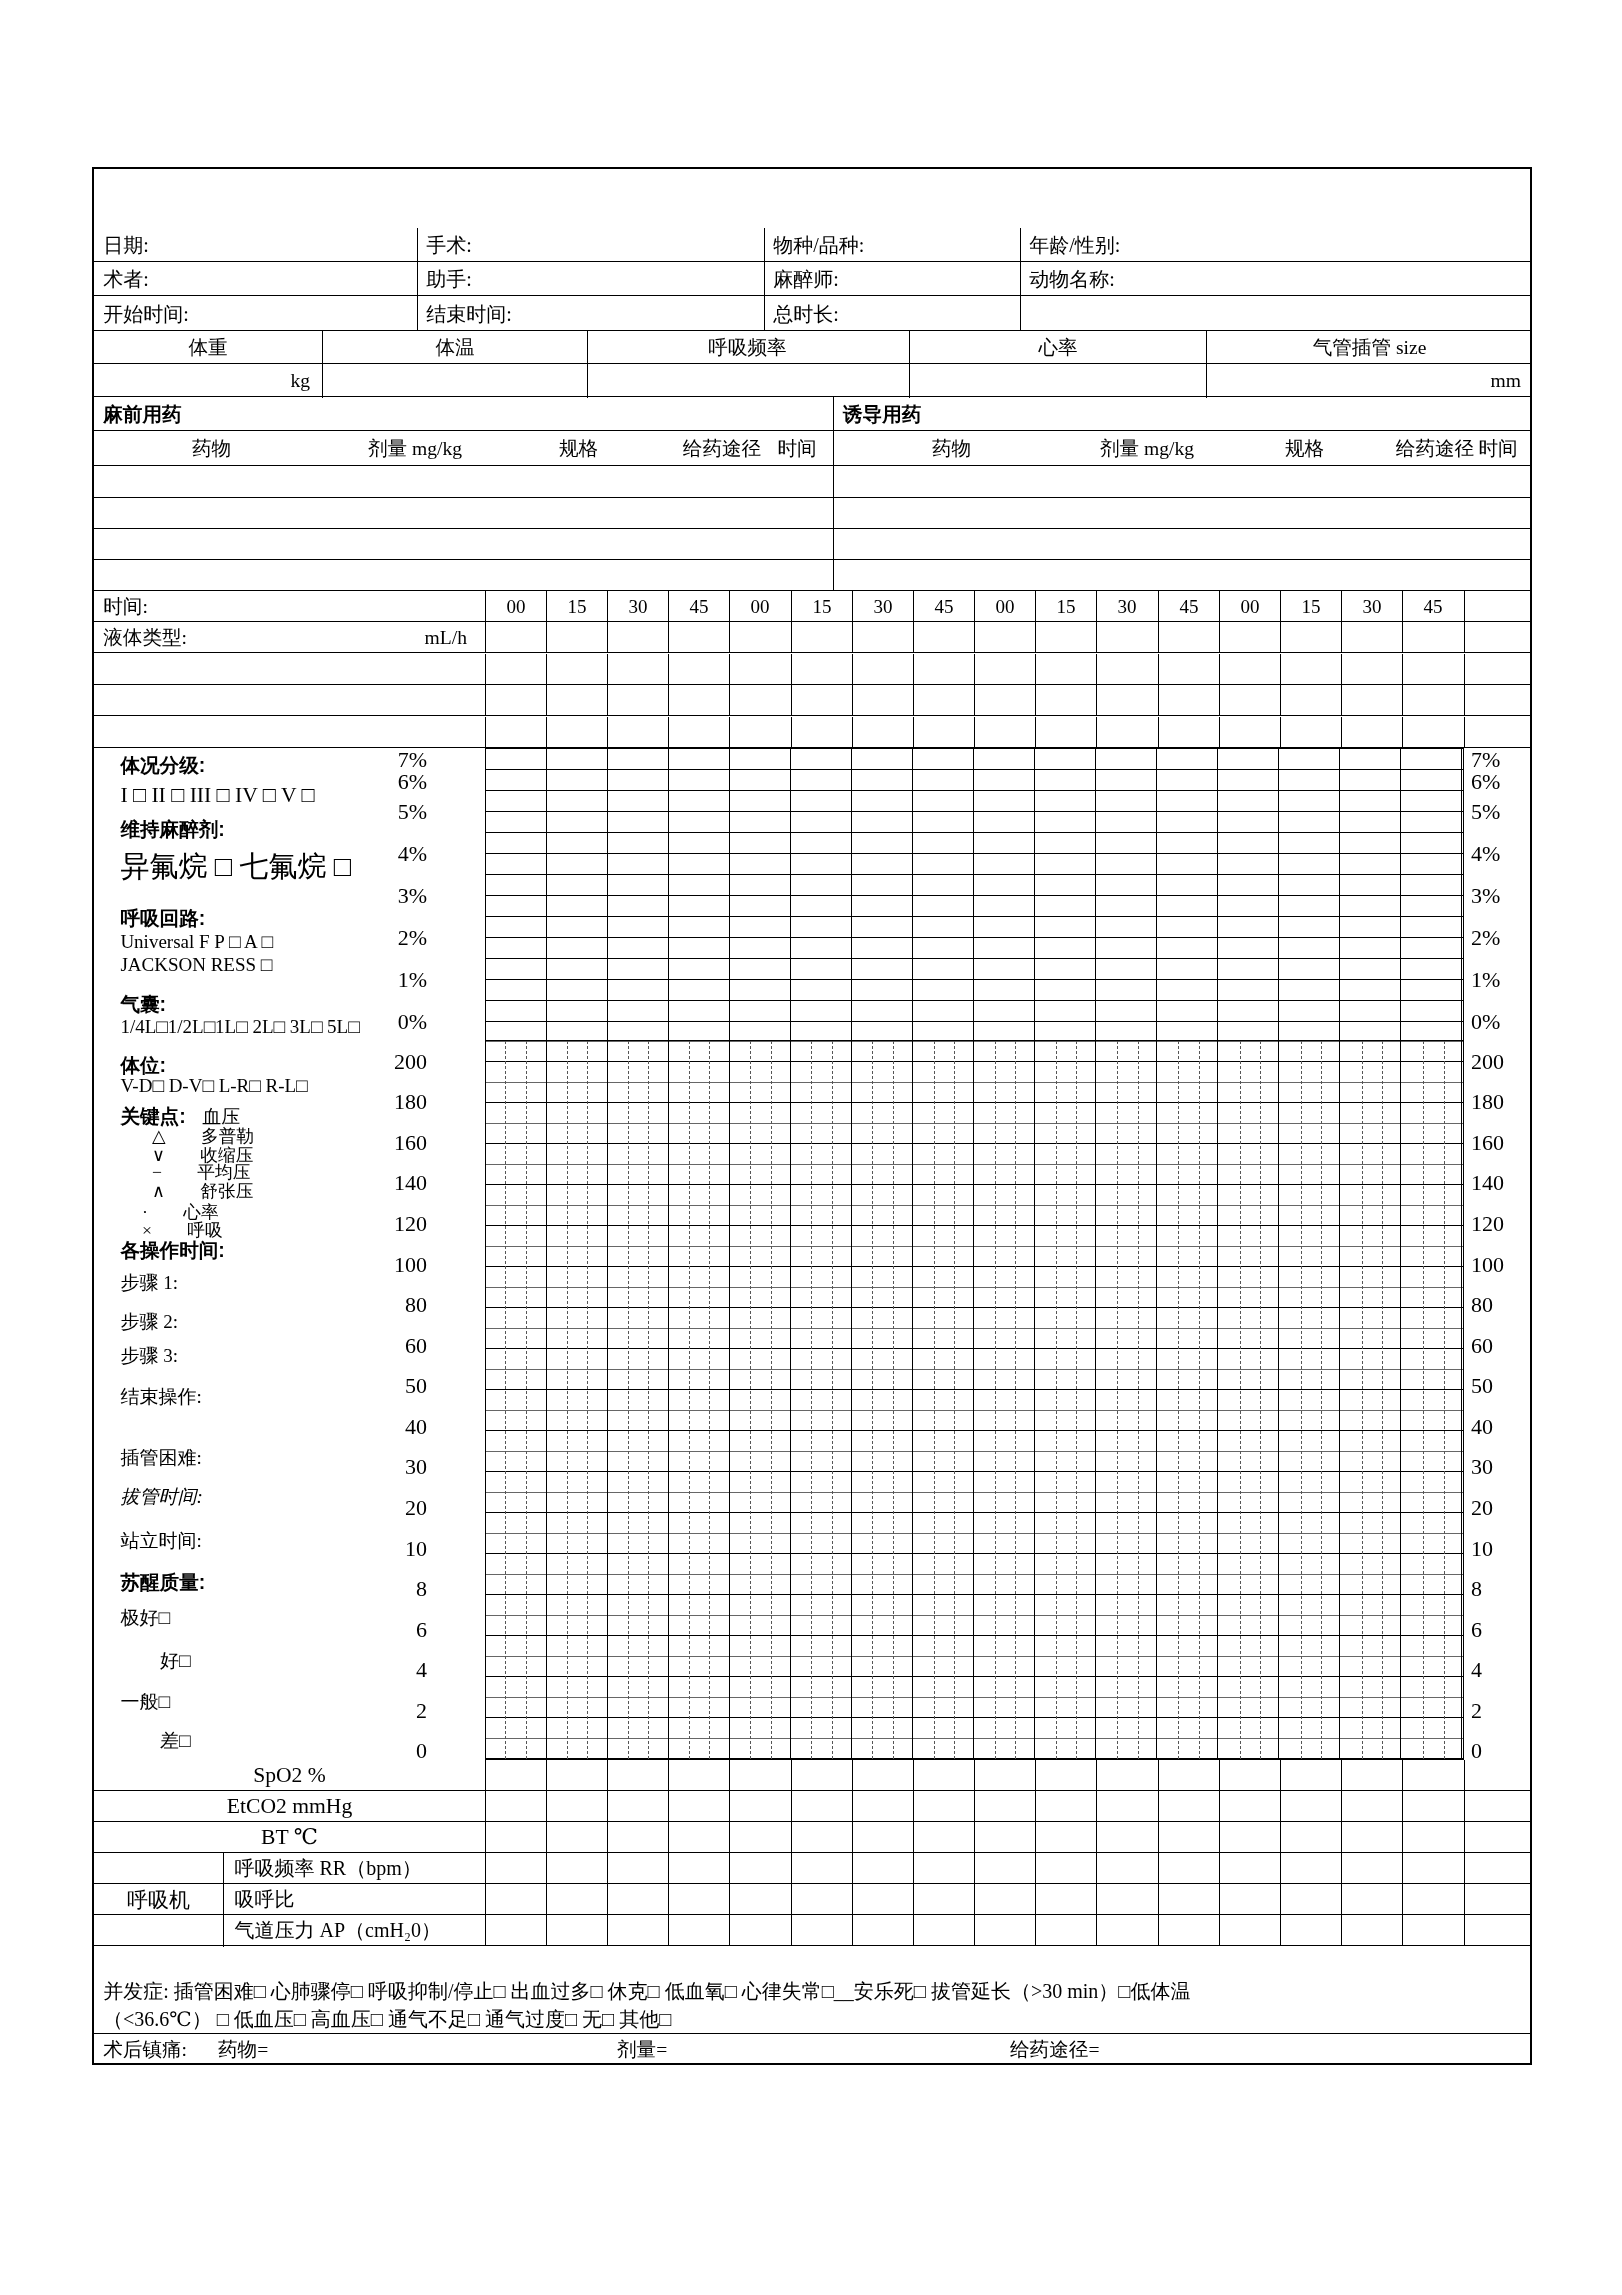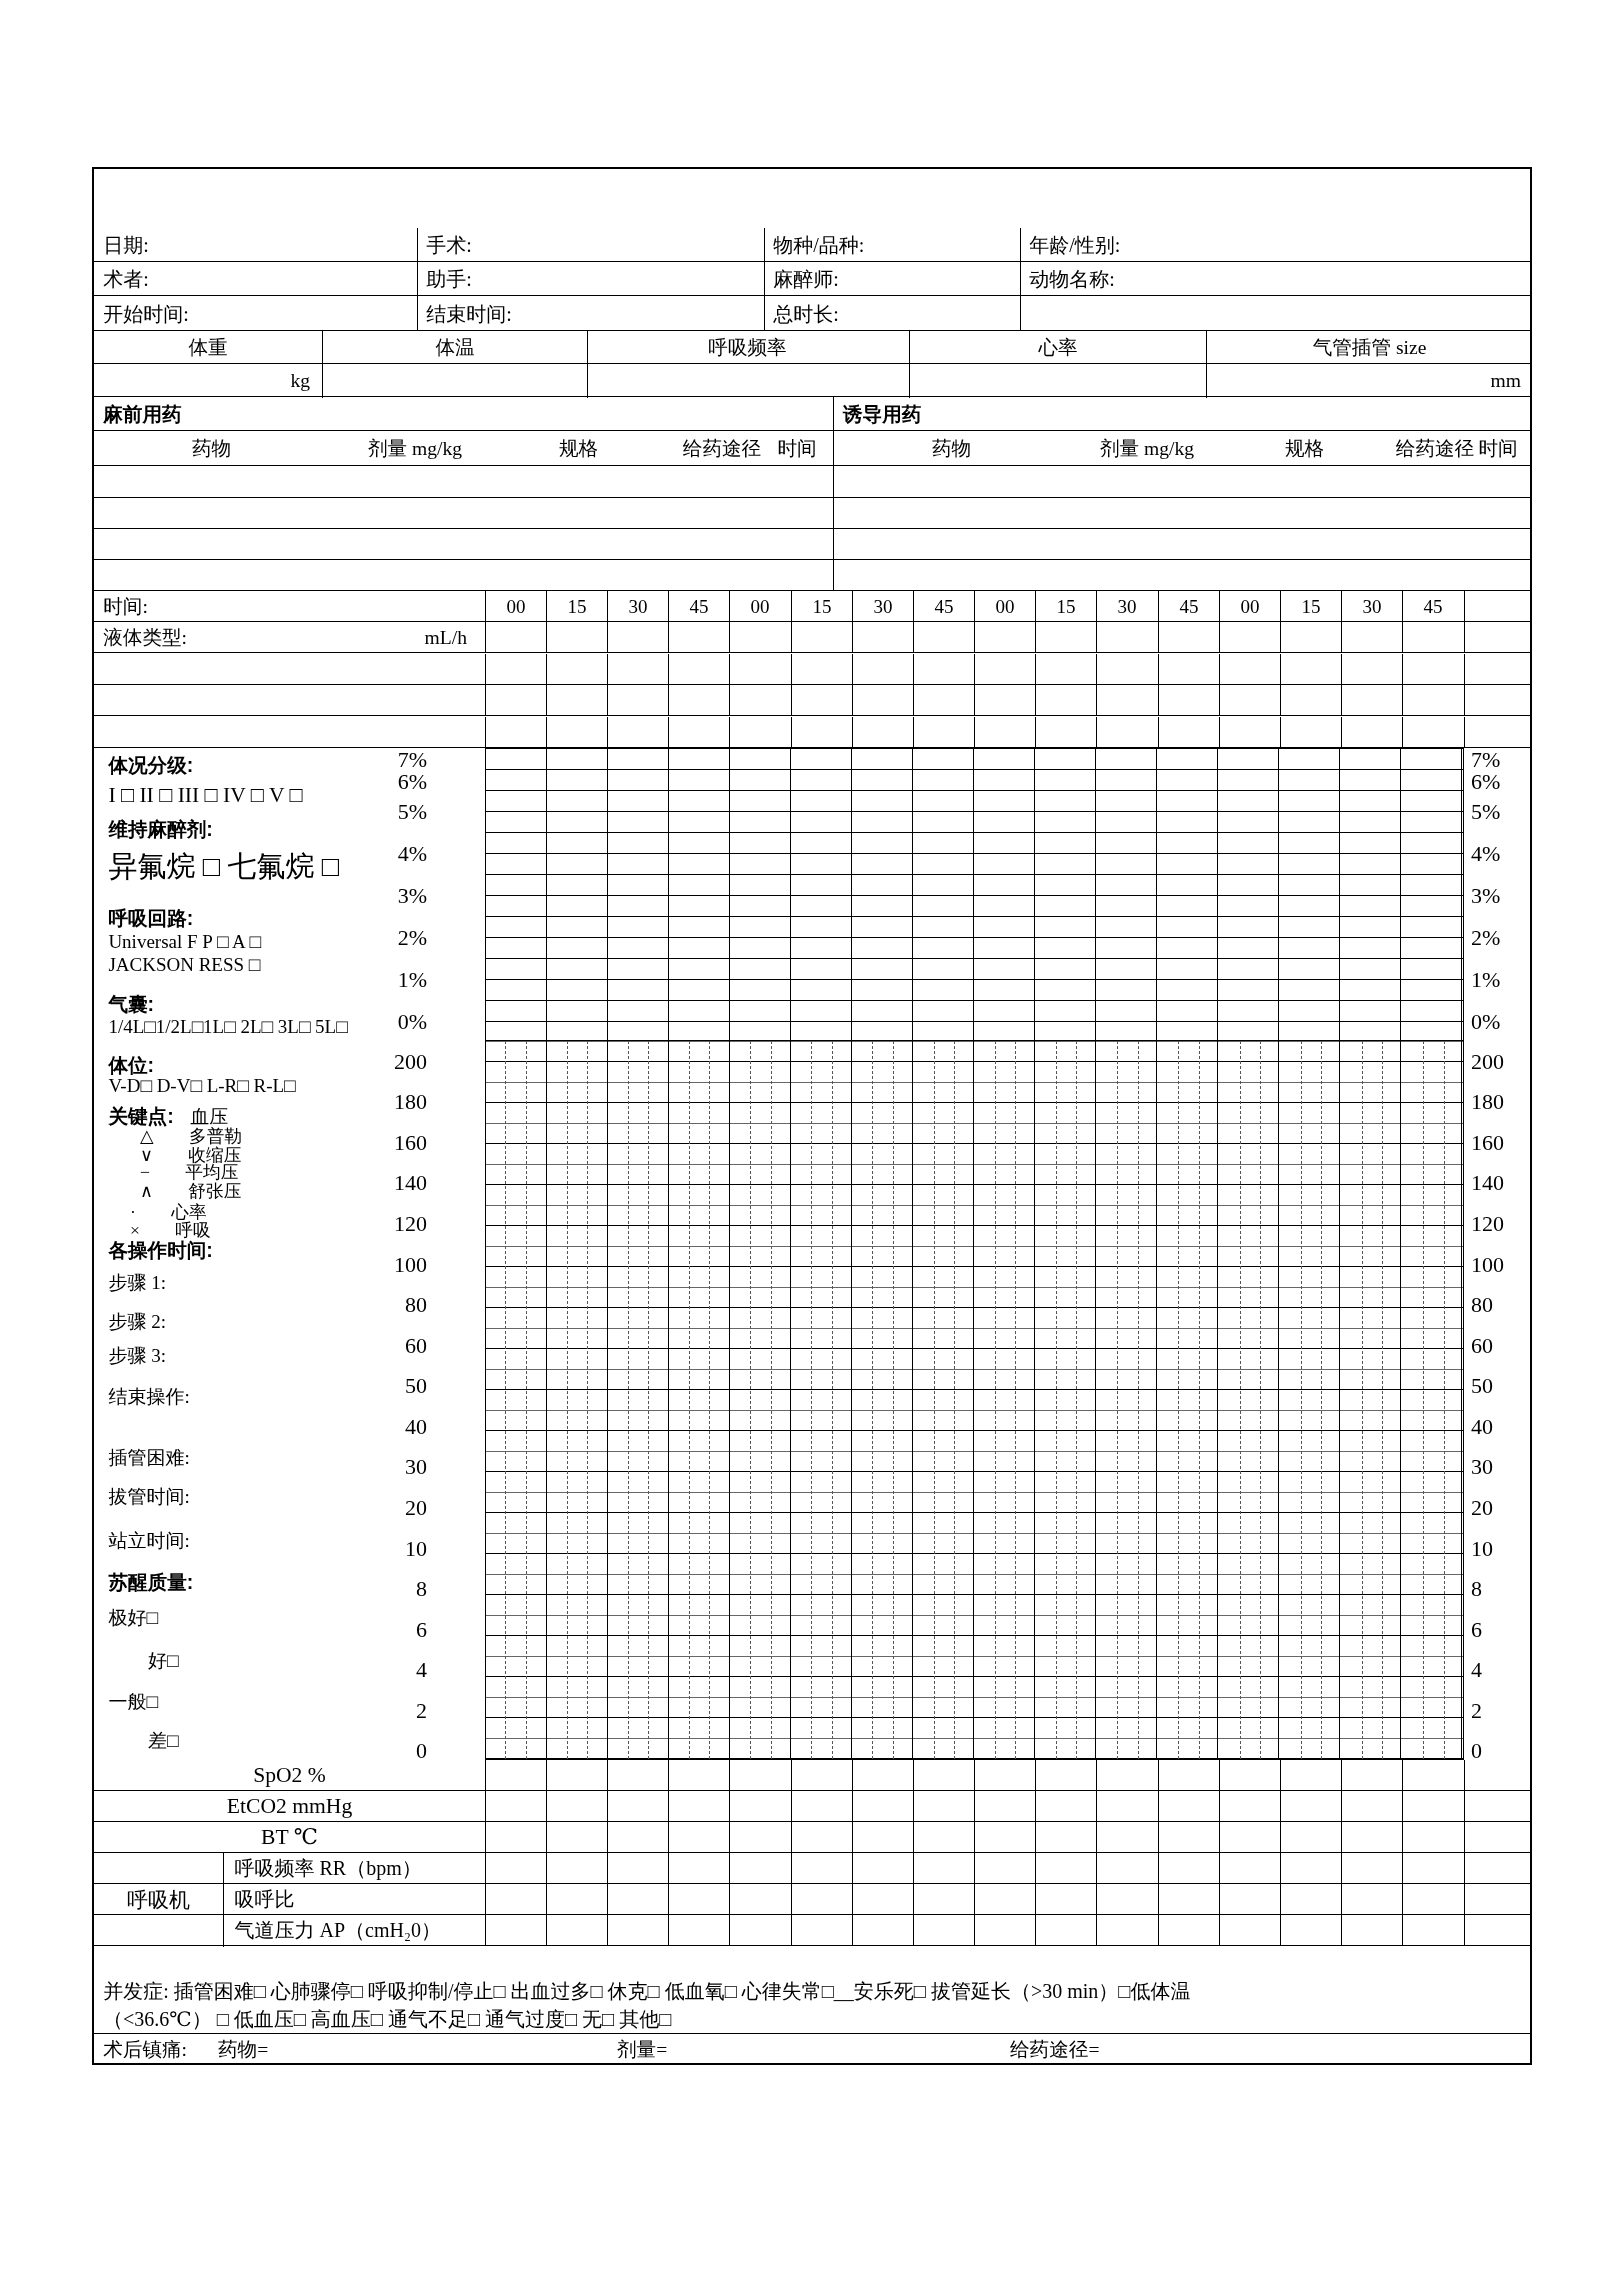--- a/index.html
+++ b/index.html
@@ -190,21 +190,21 @@
         <div class="gc" style="left: 941px; width: 61px;"></div>
         <div class="gc" style="left: 1002px; width: 61px;"></div>
         <div class="gc" style="left: 1064px; width: 61px;"></div>
         <div class="gc" style="left: 1125px; width: 61px;"></div>
         <div class="gc" style="left: 1186px; width: 61px;"></div>
         <div class="gc" style="left: 1247px; width: 61px;"></div>
         <div class="gc" style="left: 1308px; width: 61px;"></div>
         <div class="gc" style="left: 1370px; width: 70px;"></div>
       </div>
 
-    <div id="sidebar" style="position:absolute;left:0;top:579px;width:391px;height:1012px;padding-left:44px;">
+    <div id="sidebar" style="position:absolute;left:12px;top:579px;width:391px;height:1012px;padding-left:44px;">
       <div class="sb-line sb-bold" style="top:3.9px;">体况分级:</div>
       <div class="sb-line" style="top:35px;font-size:21.6px;">I □   II □   III  □   IV  □   V  □</div>
       <div class="sb-line sb-bold" style="top:68px;">维持麻醉剂:</div>
       <div class="sb-line sb-big" style="top:99px;">异氟烷 □      七氟烷 □</div>
       <div class="sb-line sb-bold" style="top:157px;">呼吸回路:</div>
       <div class="sb-line" style="top:183px;">Universal F         P □    A □</div>
       <div class="sb-line" style="top:206px;">JACKSON RESS            □</div>
       <div class="sb-line sb-bold" style="top:243px;">气囊:</div>
       <div class="sb-line" style="top:268px;">1/4L□1/2L□1L□  2L□  3L□  5L□</div>
       <div class="sb-line sb-bold" style="top:304px;">体位:</div>
@@ -218,21 +218,21 @@
       <div class="sb-line" style="top:412px;left:46px;font-size:17.7px;">−　　平均压</div>
       <div class="sb-line" style="top:431px;left:46px;font-size:17.7px;">∧　　舒张压</div>
       <div class="sb-line" style="top:452px;left:36px;font-size:17.7px;">·　　心率</div>
       <div class="sb-line" style="top:470px;left:36px;font-size:17.7px;">×　　呼吸</div>
       <div class="sb-line sb-bold" style="top:489px;">各操作时间:</div>
       <div class="sb-line" style="top:522px;">步骤 1:</div>
       <div class="sb-line" style="top:561px;">步骤 2:</div>
       <div class="sb-line" style="top:595px;">步骤 3:</div>
       <div class="sb-line" style="top:636px;">结束操作:</div>
       <div class="sb-line" style="top:697px;">插管困难:</div>
-      <div class="sb-line" style="top:736px;">拔管时间:</div>
+      <div class="sb-line" style="top:736px;font-style:italic;">拔管时间:</div>
       <div class="sb-line" style="top:780px;">站立时间:</div>
       <div class="sb-line sb-bold" style="top:821px;">苏醒质量:</div>
       <div class="sb-line" style="top:857px;">极好□</div>
       <div class="sb-line sb-ind" style="top:900px;">好□</div>
       <div class="sb-line" style="top:941px;">一般□</div>
       <div class="sb-line sb-ind" style="top:980px;">差□</div>
     </div>
 
     <div id="pctgrid" style="position:absolute;left:391px;top:579px;width:979px;height:293px;
          box-sizing:border-box;border-right:1.3px solid #000;border-bottom:0.7px solid #000;

